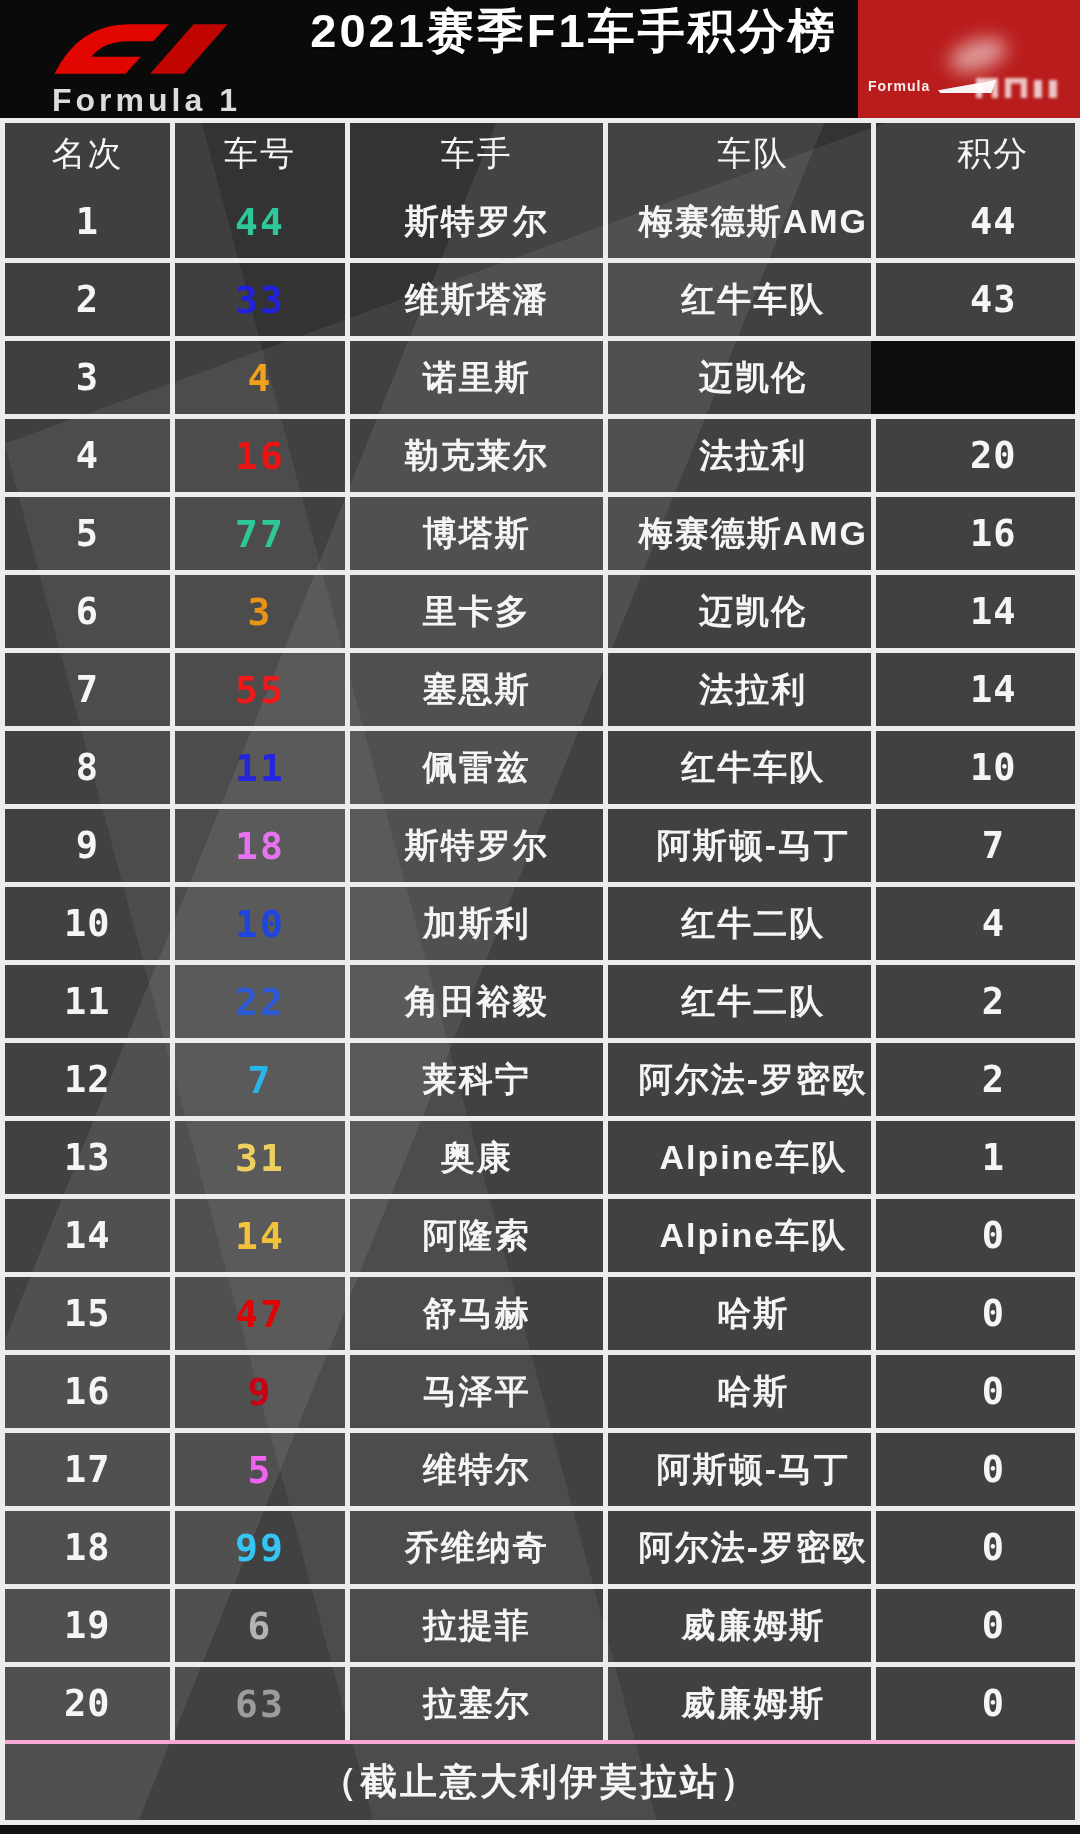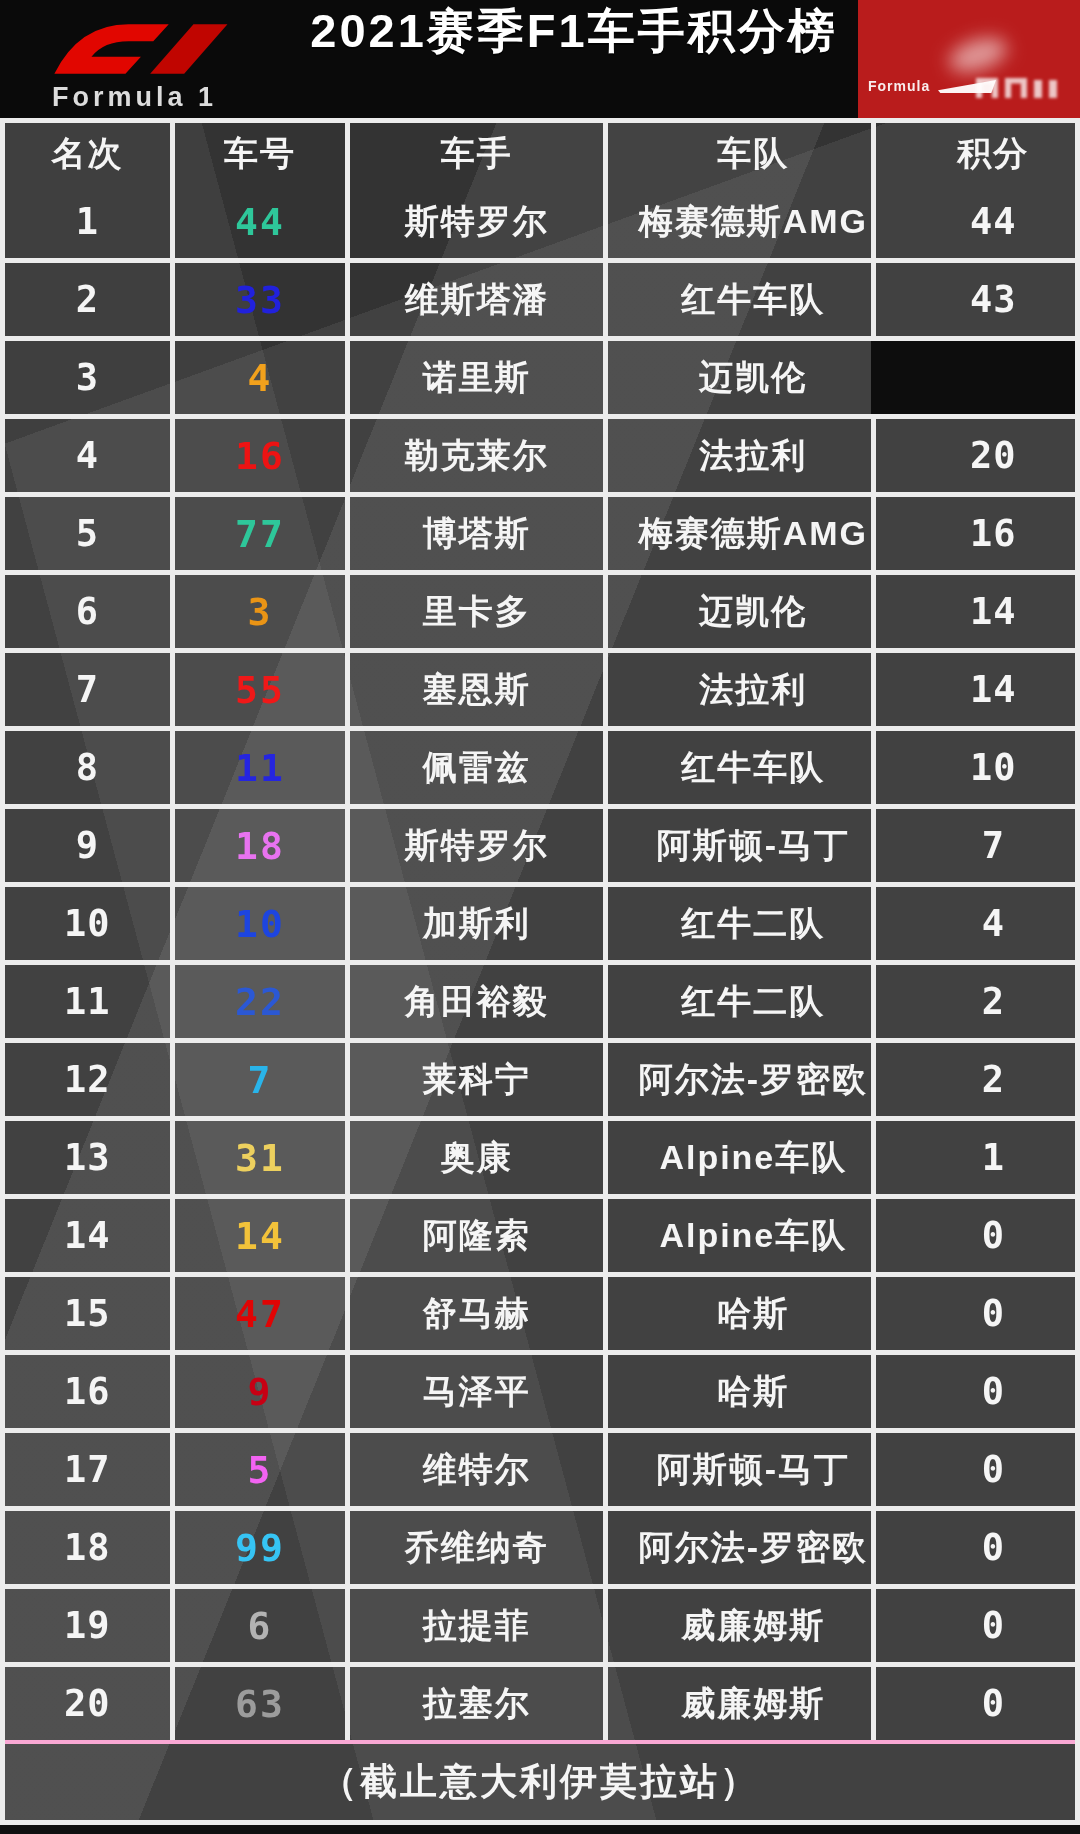--- a/index.html
+++ b/index.html
@@ -5,21 +5,21 @@
   * { margin:0; padding:0; box-sizing:border-box; }
   html,body { width:1080px; height:1834px; overflow:hidden; }
   body { font-family:"Liberation Sans", sans-serif; background:#0d0d0d; }
 
   .page { width:1080px; height:1834px; display:flex; flex-direction:column; background:#0d0d0d; }
 
   
   .top-header { flex:0 0 118px; background:#0a0a0a; display:flex; align-items:stretch; position:relative; overflow:hidden; }
   .logo-block { flex:0 0 300px; position:relative; overflow:hidden; }
   .f1-svg { position:absolute; left:44px; top:12px; width:200px; height:68px; }
-  .f1-wordmark { position:absolute; left:52px; top:82px; font-size:27px; font-weight:bold; letter-spacing:4px; color:#dcdcdc; white-space:nowrap; }
+  .f1-wordmark { position:absolute; left:52px; top:82px; font-size:32px; font-weight:bold; letter-spacing:4px; color:#dcdcdc; white-space:nowrap; }
   .title-block { flex:1 1 auto; display:flex; justify-content:center; padding-right:10px; }
   .main-title { color:#ffffff; font-size:47px; font-weight:bold; letter-spacing:3px; white-space:nowrap; text-shadow:0 2px 0 rgba(0,0,0,.6); }
   .corner-box { flex:0 0 222px; background:#b91c1c; position:relative; overflow:hidden; }
   .corner-glow { position:absolute; left:90px; top:40px; width:60px; height:30px; background:rgba(255,255,255,.55); filter:blur(9px); transform:rotate(-18deg); border-radius:50%; }
   .corner-formula { position:absolute; left:10px; top:78px; font-size:14px; font-weight:bold; color:#ffffff; letter-spacing:1px; opacity:.92; }
   .corner-swoosh { position:absolute; left:80px; top:80px; width:58px; height:13px; background:#ffffff; clip-path:polygon(0 78%, 100% 0, 92% 100%, 4% 100%); opacity:.95; }
   .corner-marks { position:absolute; left:118px; top:72px; width:100px; height:26px; display:flex; gap:7px; align-items:flex-end; filter:blur(1.4px); opacity:.75; }
   .corner-marks i { display:block; background:#ffffff; }
   .corner-marks i:nth-child(1){ width:22px; height:20px; clip-path:polygon(0 0,100% 0,100% 100%,72% 100%,72% 28%,28% 28%,28% 100%,0 100%); }
   .corner-marks i:nth-child(2){ width:22px; height:20px; clip-path:polygon(0 0,100% 0,100% 100%,72% 100%,72% 28%,28% 28%,28% 100%,0 100%); }
@@ -41,21 +41,21 @@
             linear-gradient(160deg, rgba(0,0,0,.22) 0 20%, rgba(0,0,0,0) 20% 100%),
             linear-gradient(#414141,#414141);
           background-attachment:fixed,fixed,fixed,fixed; }
   .cell + .cell { border-left:5px solid #ececec; }
   .c-rank   { flex:0 0 15.4%; }
   .c-car    { flex:0 0 16.4%; }
   .c-driver { flex:0 0 24.1%; }
   .c-team   { flex:0 0 25.0%;padding-left:28px; }
   .c-points { flex:1 1 auto;padding-left:36px; }
 
-  .head-row .cell { font-size:34px; font-weight:bold; letter-spacing:2px; }
+  .head-row .cell { font-size:34px; font-weight:normal; letter-spacing:2px; }
   .num-font { font-family:"DejaVu Sans Mono", monospace; font-weight:bold; font-size:37px; letter-spacing:1px; }
   .cn-font  { font-weight:bold; font-size:34px; letter-spacing:2px; }
   .car-no   { font-family:"DejaVu Sans Mono", monospace; font-weight:bold; font-size:38px; letter-spacing:2px; }
 
   .foot-cell { flex:1 1 100%; font-size:37px; font-weight:bold; letter-spacing:3px; }
 
   .bottom-strip { flex:0 0 14px; background:#101010; border-top:5px solid #ececec; }
 </style>
 </head>
 <body>

